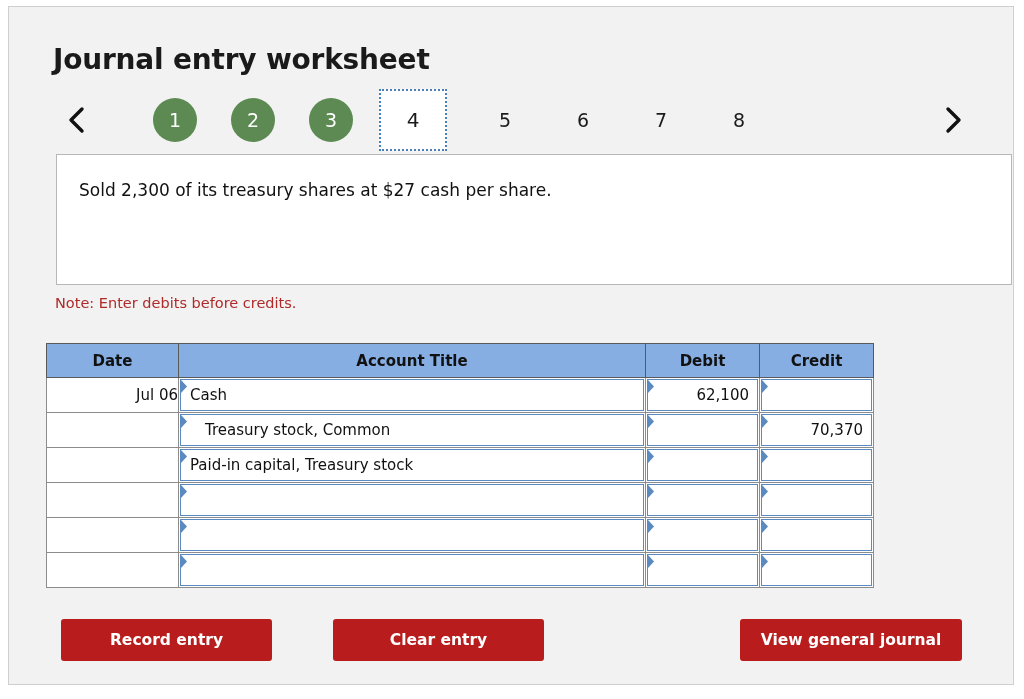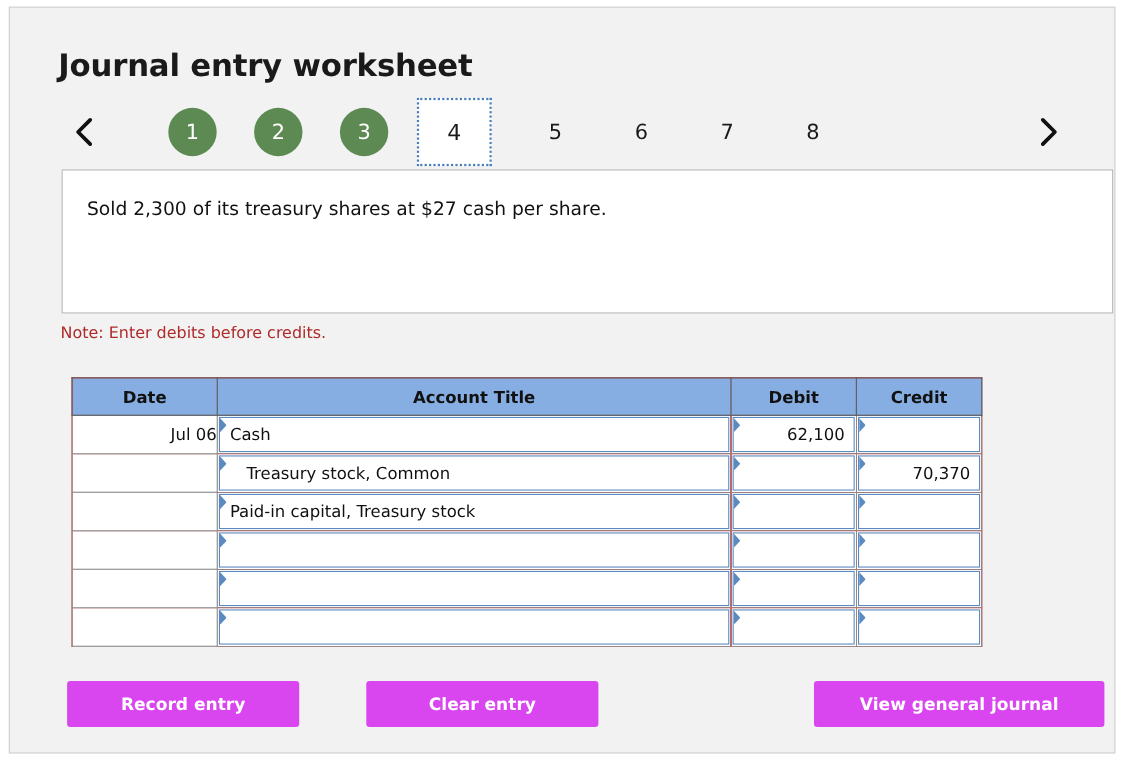--- a/index.html
+++ b/index.html
@@ -116,26 +116,26 @@
     position: absolute;
     left: 46px;
     top: 288px;
     font-size: 14.5px;
     color: #b02a2a;
   }
 
   
   .jtable {
     position: absolute;
-    left: 56px;
+    left: 37px;
     top: 336px;
     width: 827px;
     border-collapse: collapse;
     table-layout: fixed;
-    background: #ef4444;
+    background: #7dd3fc;
   }
   .jtable th {
     background: #86aee2;
     border: 1px solid #5a5a5a;
     color: #111;
     font-size: 15px;
     font-weight: bold;
     height: 33px;
     padding: 0;
     text-align: center;
@@ -189,33 +189,33 @@
     white-space: nowrap;
     overflow: hidden;
   }
   .cellbox .ctext.num { text-align: right; padding-right: 8px; }
   .cellbox .ctext.indent { padding-left: 24px; }
 
   
   .btn {
     position: absolute;
     height: 42px;
-    background: #d946ef;
+    background: #b91c1c;
     color: #ffffff;
     border: none;
     border-radius: 3px;
     font-size: 15.5px;
     font-weight: bold;
     font-family: "DejaVu Sans", sans-serif;
     cursor: pointer;
     padding: 0;
   }
   .btn-record { left: 52px;  top: 612px; width: 211px; }
   .btn-clear  { left: 324px; top: 612px; width: 211px; }
-  .btn-view   { left: 731px; top: 612px; width: 264px; }
+  .btn-view   { left: 731px; top: 612px; width: 222px; }
 </style>
 </head>
 <body>
 
 <div class="page">
 
   <div class="title">Journal entry worksheet</div>
 
   <div class="pager">
     <div class="pager-arrow arrow-prev">

